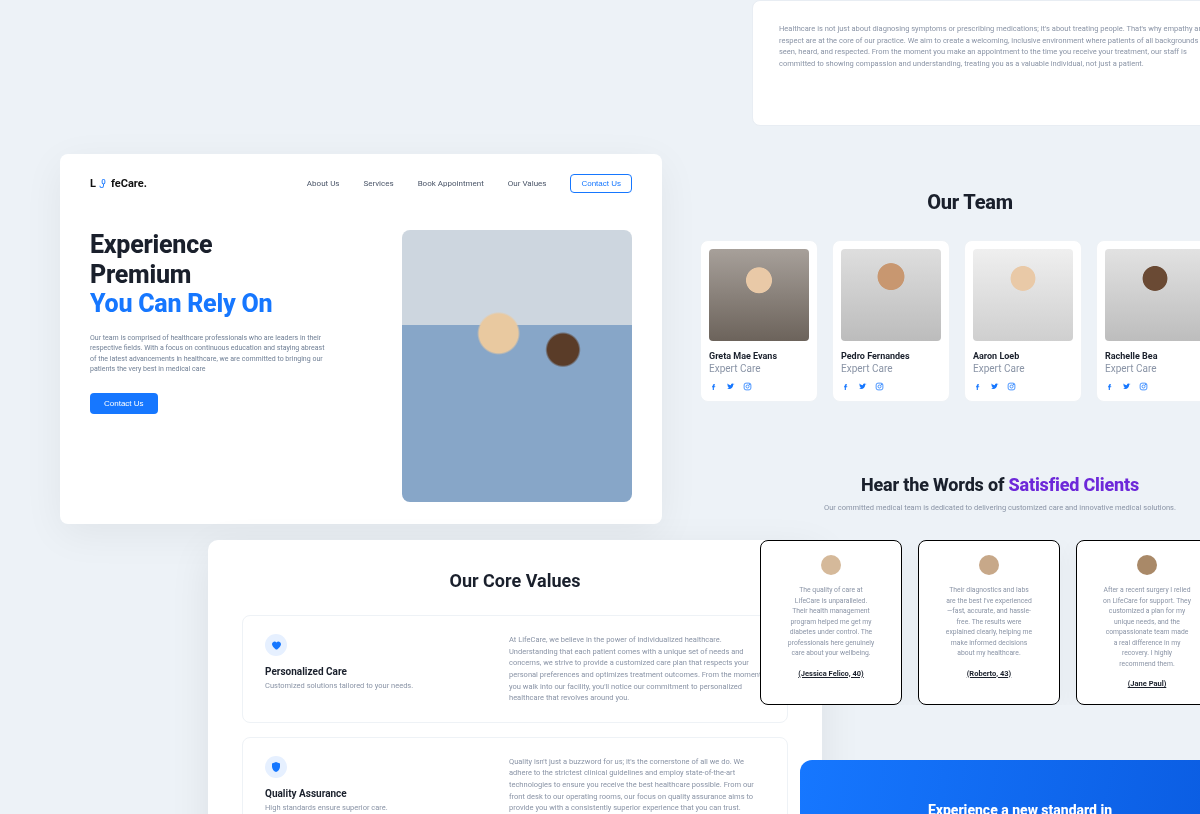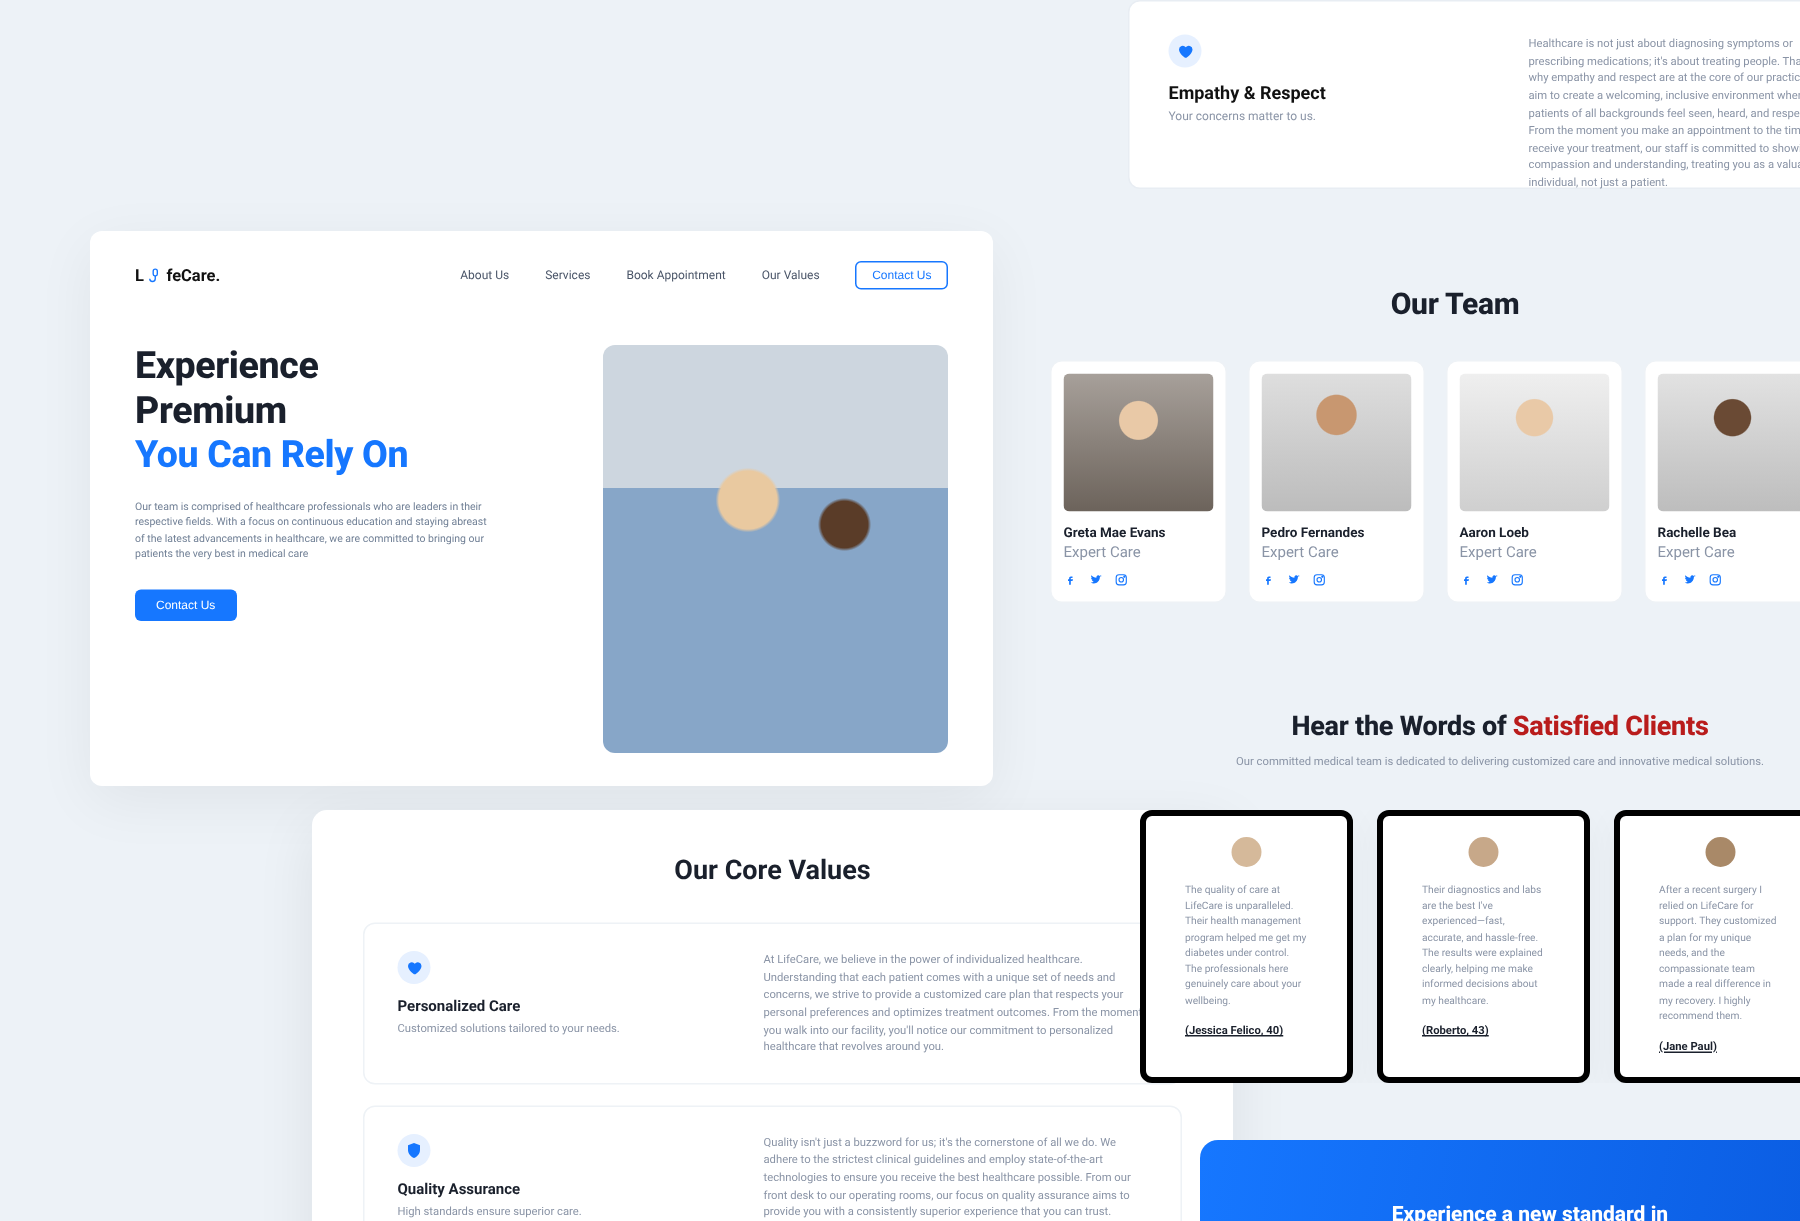--- a/index.html
+++ b/index.html
@@ -130,27 +130,27 @@
   .vr-sub { font-size: 7.5px; color: #8a94a6; margin-top: 4px; }
   .vr-desc { font-size: 7.5px; color: #8a94a6; line-height: 1.55; }
 
   
   .testimonials {
     position: absolute;
     left: 760px; top: 474px;
     width: 480px;
   }
   .testi-heading { text-align: center; font-size: 18px; font-weight: 800; letter-spacing: -0.01em; }
-  .testi-heading .accent { color: #b91c1c; text-align: right; }
+  .testi-heading .accent { color: #6d28d9; text-align: right; }
   .testi-sub { text-align: center; font-size: 7.5px; color: #8a94a6; margin-top: 8px; }
   .testi-row { display: flex; gap: 16px; margin-top: 28px; overflow: hidden; }
   .testi-card {
     width: 142px; flex: 0 0 142px;
-    background: #fff; border: 4px solid #000000; border-radius: 8px;
-    padding: 14px 26px 16px; text-align: left;
+    background: #fff; border: 1px solid #000000; border-radius: 8px;
+    padding: 14px 26px 16px; text-align: center;
     box-shadow: 0 6px 24px rgba(0,0,0,0.04);
   }
   .avatar { width: 20px; height: 20px; border-radius: 50%; margin: 0 auto 10px; background: #d5b99a; }
   .avatar.a1 { background: #c7a889; }
   .avatar.a2 { background: #a98968; }
   .testi-quote { font-size: 6.8px; color: #8a94a6; line-height: 1.55; }
   .testi-author { font-size: 7.5px; font-weight: 700; margin-top: 10px; text-decoration: underline; }
 
   
   .cta-strip {
@@ -194,29 +194,20 @@
         <div class="hero-title-accent">You Can Rely On</div>
       </div>
       <p class="hero-desc">Our team is comprised of healthcare professionals who are leaders in their respective fields. With a focus on continuous education and staying abreast of the latest advancements in healthcare, we are committed to bringing our patients the very best in medical care</p>
       <button class="btn-primary">Contact Us</button>
     </div>
     <div class="hero-image"></div>
   </div>
 </div>
 
 <div class="value-card-top">
-  <div class="vc-left">
-    <div class="vc-icon-wrap">
-      <svg width="12" height="12" viewBox="0 0 24 24" fill="currentColor">
-          <path d="M12 21s-8-5.3-8-11a5 5 0 0 1 9-3 5 5 0 0 1 9 3c0 5.7-8 11-8 11z"></path>
-        </svg>
-    </div>
-    <div class="vc-title">Empathy &amp; Respect</div>
-    <div class="vc-sub">Your concerns matter to us.</div>
-  </div>
   <div class="vc-desc">Healthcare is not just about diagnosing symptoms or prescribing medications; it's about treating people. That's why empathy and respect are at the core of our practice. We aim to create a welcoming, inclusive environment where patients of all backgrounds feel seen, heard, and respected. From the moment you make an appointment to the time you receive your treatment, our staff is committed to showing compassion and understanding, treating you as a valuable individual, not just a patient.</div>
 </div>
 
 <div class="team-section">
   <div class="team-heading">Our Team</div>
   <div class="team-row">
     <div class="team-card">
       <div class="team-photo p0"></div>
       <div class="team-name">Greta Mae Evans</div>
       <div class="team-role">Expert Care</div>

